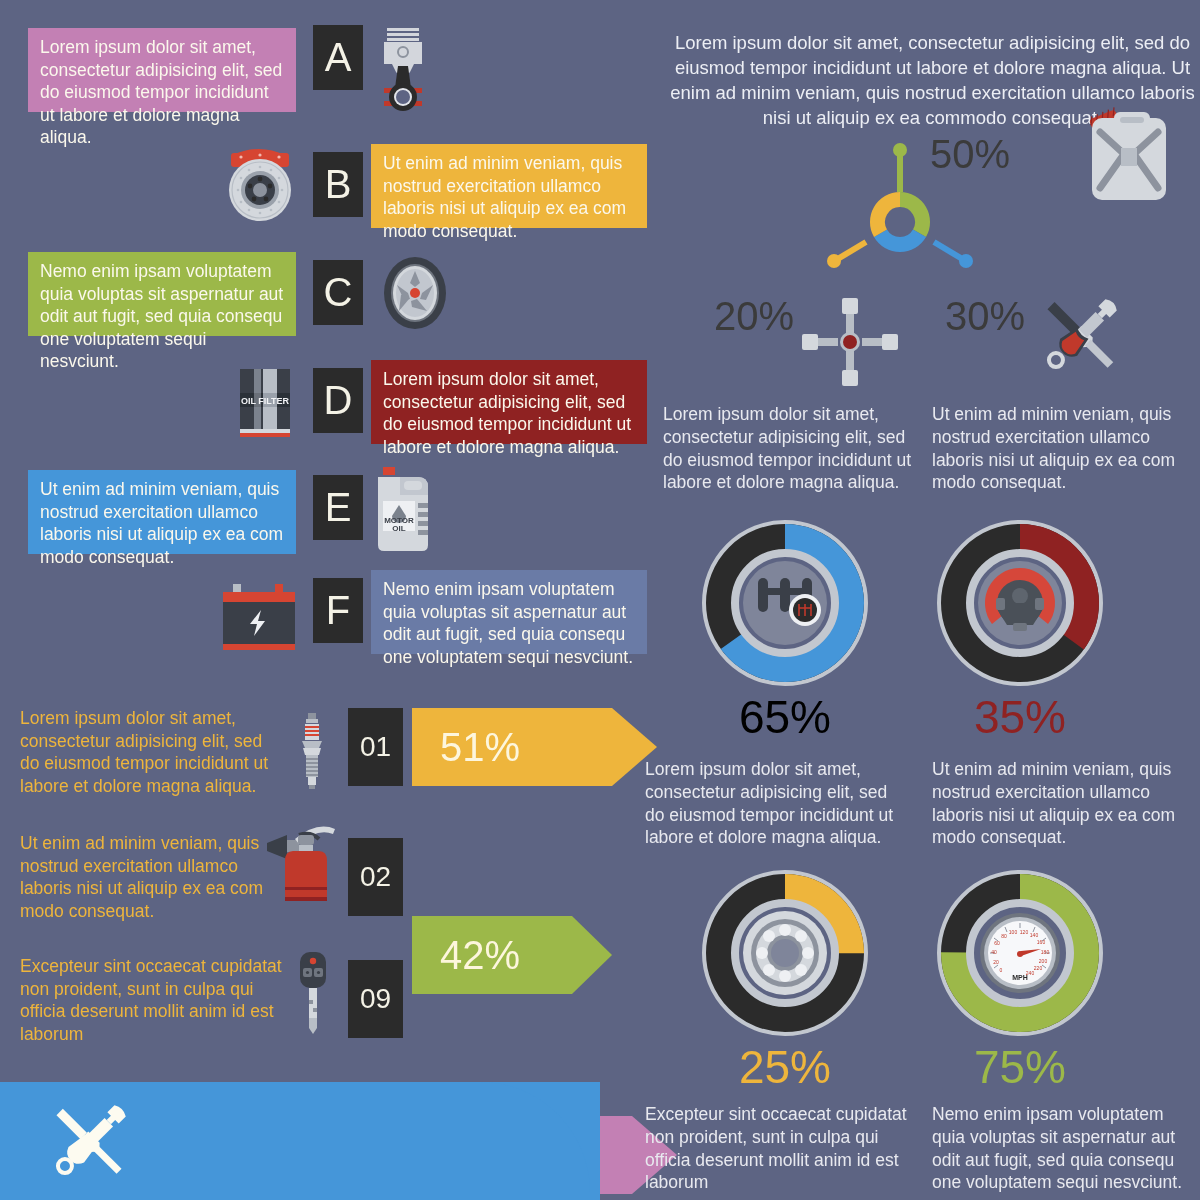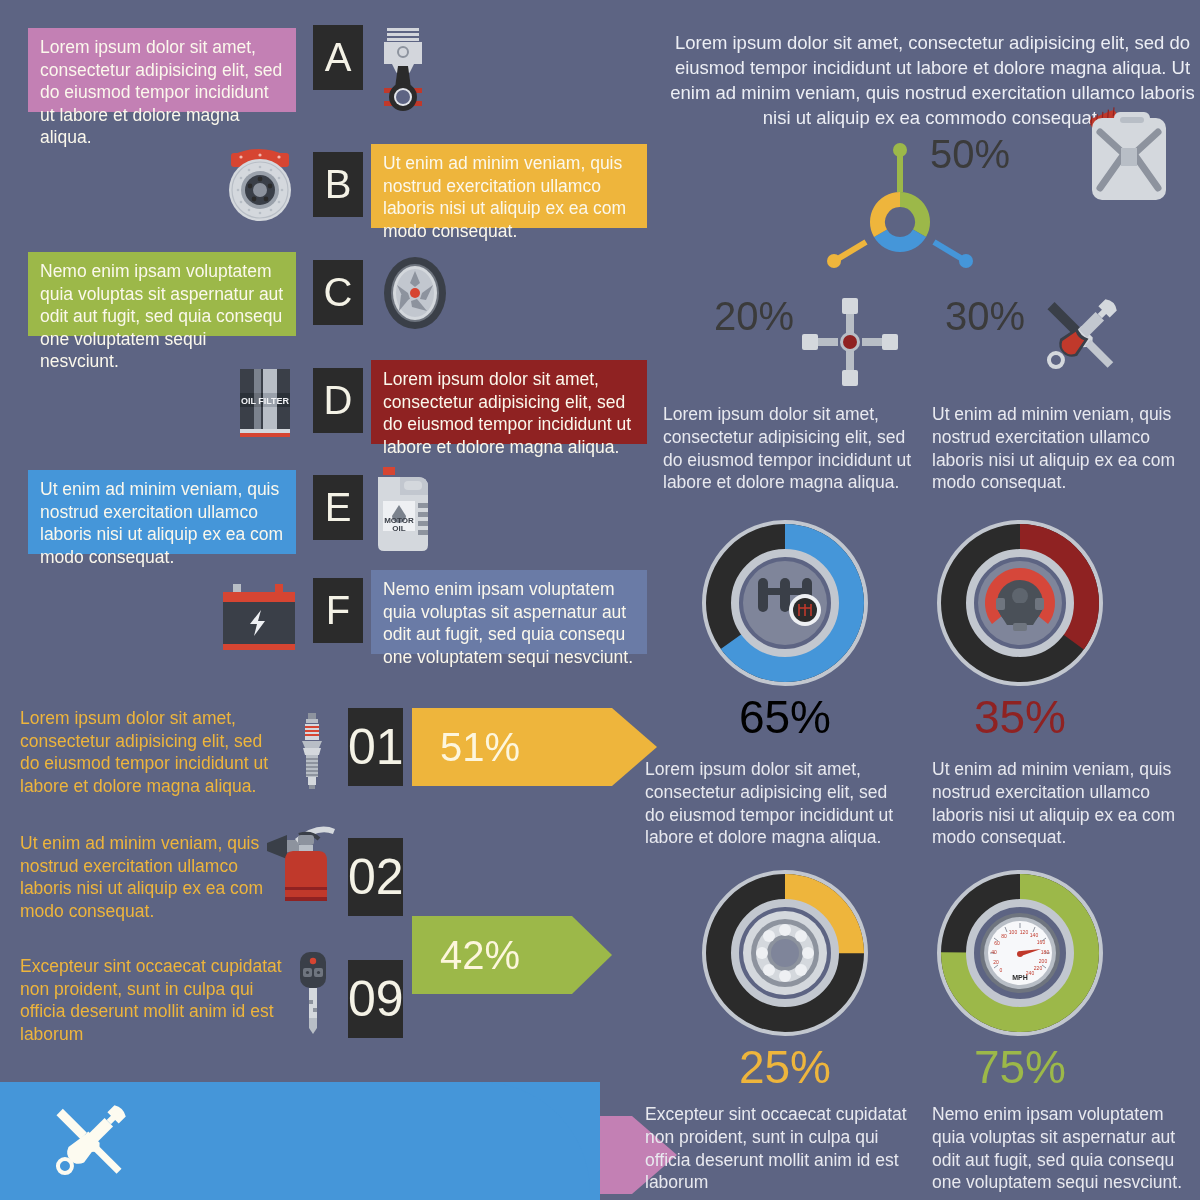--- a/index.html
+++ b/index.html
@@ -26,21 +26,21 @@
   .txtbox.pink{background:#c380b4;}
   .txtbox.amber{background:#eeb53c;}
   .txtbox.green{background:#9cb849;}
   .txtbox.darkred{background:#8f2222;}
   .txtbox.blue{background:#4596d9;}
   .txtbox.slate{background:#6a7ba6;}
 
   
   .num-box{
     width:55px;height:78px;background:#2b2b2b;
-    color:#f4f2e6;font-size:50px;line-height:78px;text-align:center;font-weight:300;
+    color:#f4f2e6;font-size:28px;line-height:78px;text-align:center;font-weight:300;
   }
   .arrow{height:78px;position:relative;}
   .arrow .pct{
     position:absolute;left:28px;top:50%;transform:translateY(-50%);
     font-size:40px;color:#fdf6dd;font-weight:300;
   }
   .leftpara{
     color:#eeb53c;font-size:17.5px;line-height:22.5px;
   }
 

